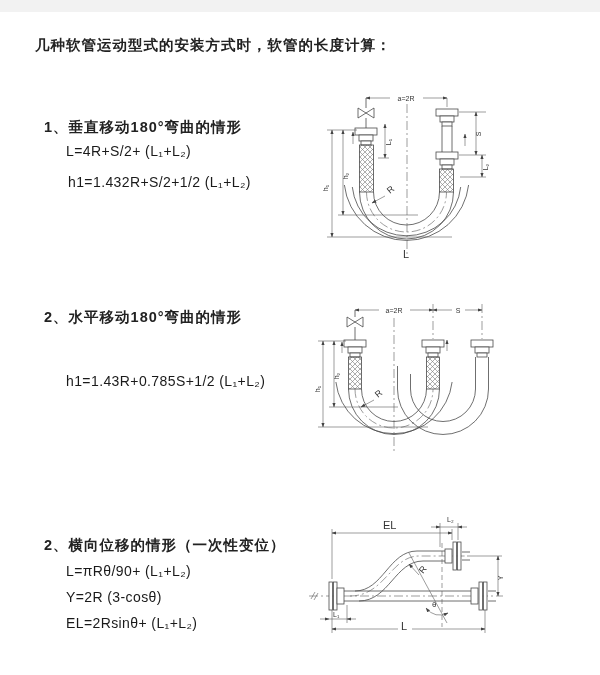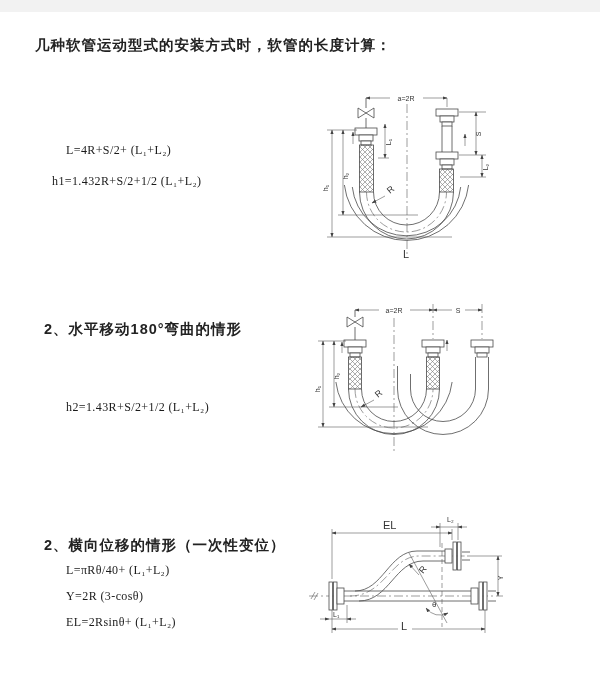--- a/index.html
+++ b/index.html
@@ -9,46 +9,47 @@
     color:#1e1e1e;overflow:hidden;margin:12px auto;padding-left:20px;
   }
   .title{
     position:absolute;left:35px;top:24px;font-size:14.5px;font-weight:bold;
     letter-spacing:1px;color:#222;
   }
   .sec-heading{
     position:absolute;font-size:14.5px;font-weight:bold;letter-spacing:1px;color:#222;
   }
   .formula{
-    position:absolute;font-size:12px;color:#1a1a1a;letter-spacing:0.4px;white-space:pre;font-family:Liberation Serif, serif;
+    position:absolute;font-size:14px;color:#1a1a1a;letter-spacing:0.4px;white-space:pre;
   }
   svg{position:absolute;overflow:visible;}
   svg text{fill:#333;font-family:"Liberation Sans","DejaVu Sans",sans-serif;}
   .dline{stroke:#4a4a4a;stroke-width:0.8;fill:none;}
   .thin{stroke:#5a5a5a;stroke-width:0.6;fill:none;}
   .cl{stroke:#5a5a5a;stroke-width:0.6;fill:none;stroke-dasharray:9 3 2 3;}
   .flg{fill:#ffffff;stroke:#4a4a4a;stroke-width:0.8;}
   .dimtxt{font-size:7px;}
   .biglbl{font-size:11px;}
 </style>
 </head>
 <body>
 
 <div class="page">
 
   <div class="title">几种软管运动型式的安装方式时，软管的长度计算：</div>
 
+  <div class="sec-heading" style="left:44px;top:106px;">1、垂直移动180°弯曲的情形</div>
   <div class="formula" style="left:66px;top:131px;">L=4R+S/2+ (L₁+L₂)</div>
-  <div class="formula" style="left:52px;top:162px;">h1=1.432R+S/2+1/2 (L₁+L₂)</div>
-
-  <div class="sec-heading" style="left:44px;top:308px;">2、水平移动180°弯曲的情形</div>
-  <div class="formula" style="left:66px;top:388px;">h2=1.43R+S/2+1/2 (L₁+L₂)</div>
+  <div class="formula" style="left:68px;top:162px;">h1=1.432R+S/2+1/2 (L₁+L₂)</div>
+
+  <div class="sec-heading" style="left:44px;top:296px;">2、水平移动180°弯曲的情形</div>
+  <div class="formula" style="left:66px;top:361px;">h1=1.43R+0.785S+1/2 (L₁+L₂)</div>
 
   <div class="sec-heading" style="left:44px;top:524px;">2、横向位移的情形（一次性变位）</div>
-  <div class="formula" style="left:66px;top:551px;">L=πRθ/40+ (L₁+L₂)</div>
+  <div class="formula" style="left:66px;top:551px;">L=πRθ/90+ (L₁+L₂)</div>
   <div class="formula" style="left:66px;top:577px;">Y=2R (3-cosθ)</div>
   <div class="formula" style="left:66px;top:603px;">EL=2Rsinθ+ (L₁+L₂)</div>
 
   <svg style="left:300px;top:70px;" width="300" height="200" viewBox="0 0 300 200">
     <defs>
       <pattern id="braid-a" width="5" height="5" patternUnits="userSpaceOnUse">
         <path d="M0 5 L5 0 M0 0 L5 5" stroke="#7a7a7a" stroke-width="0.6"></path>
       </pattern>
       <marker id="ar-a" viewBox="0 0 10 10" refX="9" refY="5" markerWidth="8" markerHeight="8" orient="auto-start-reverse">
         <path d="M0 1.5 L10 5 L0 8.5 z" fill="#444"></path>

